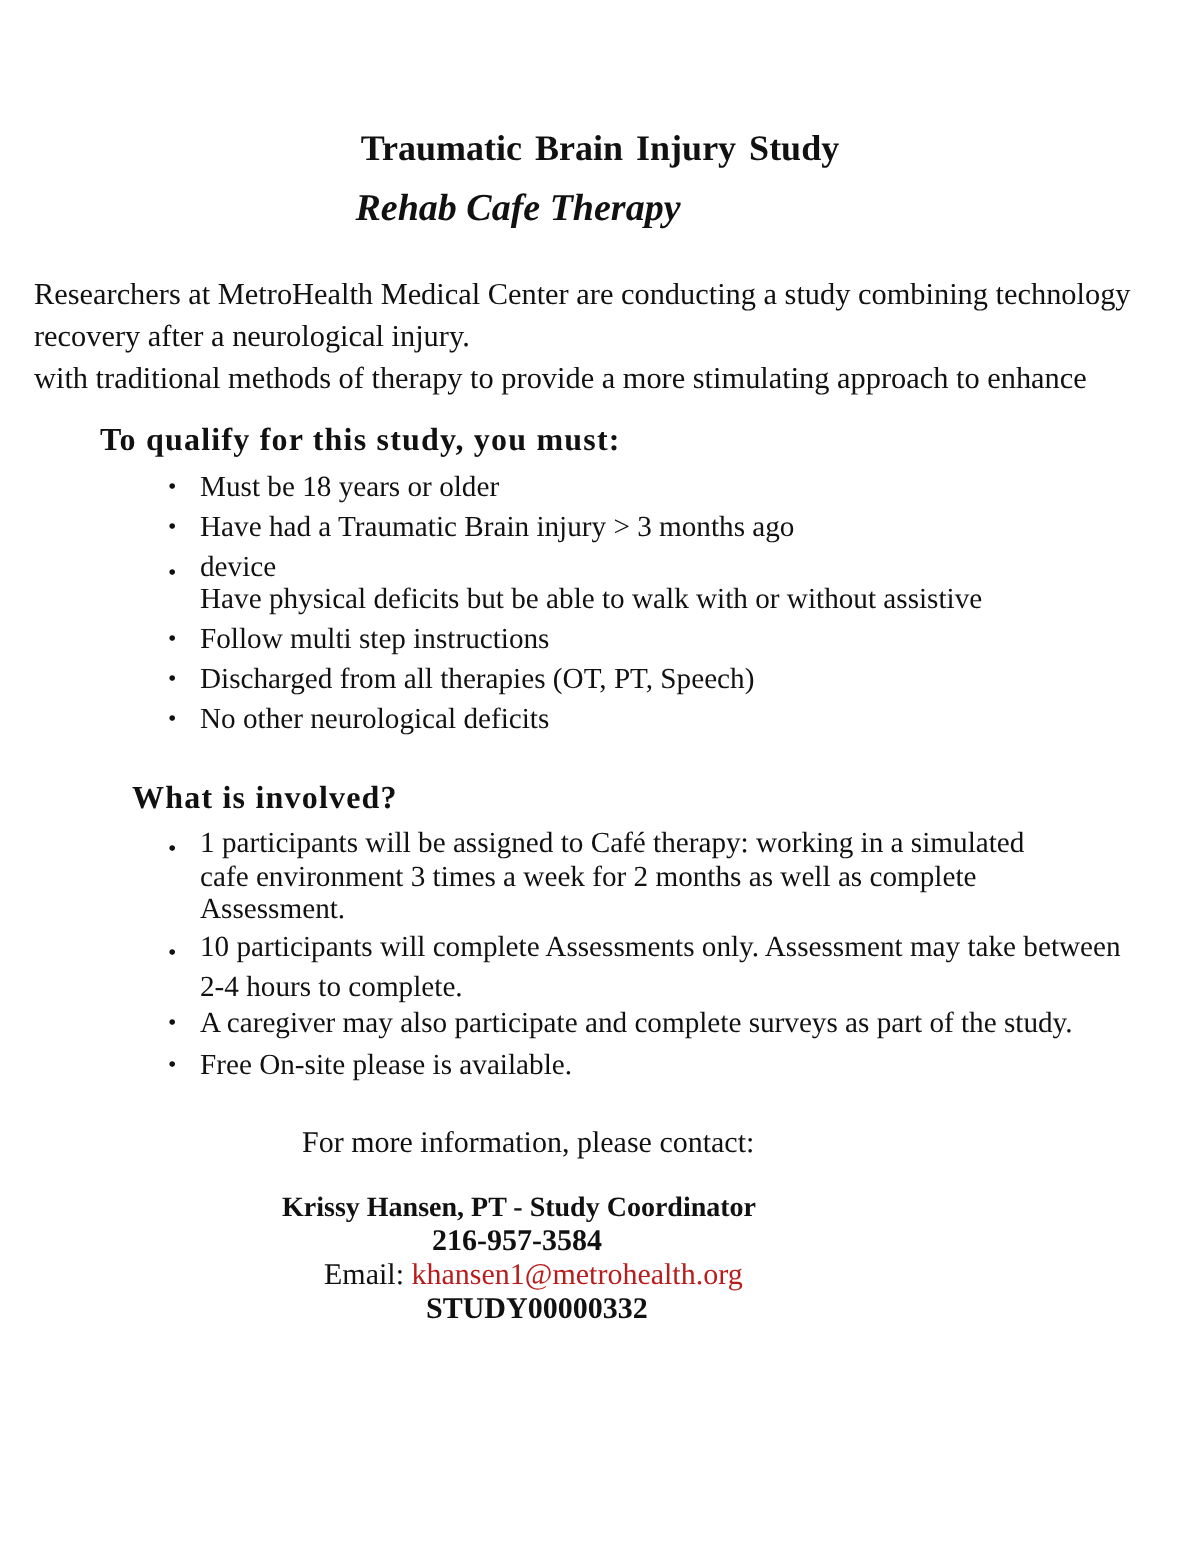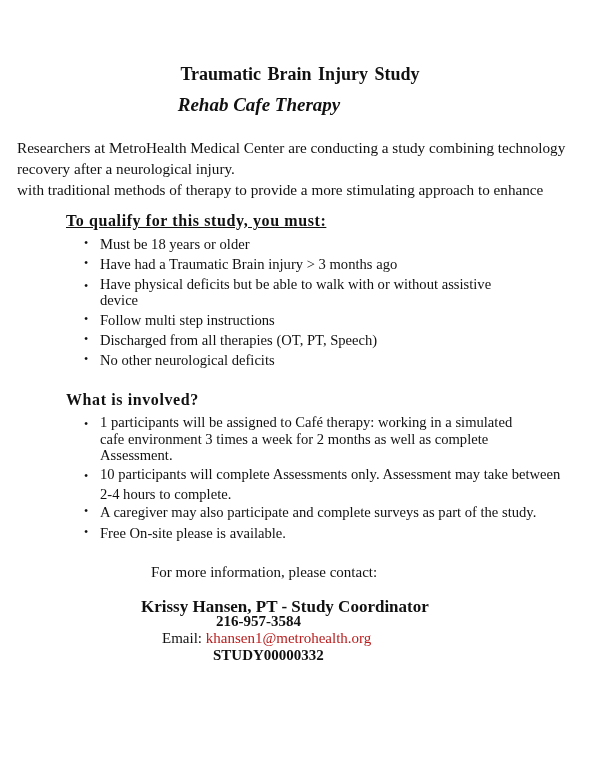--- a/index.html
+++ b/index.html
@@ -22,35 +22,35 @@
 
 <div class="abs title">Traumatic Brain Injury  Study</div>
 <div class="abs subtitle">Rehab Cafe Therapy</div>
 
 <div class="abs intro">
   <div>Researchers at MetroHealth Medical Center are conducting a study combining technology</div>
   <div>recovery after a neurological injury.</div>
   <div>with traditional methods of therapy to provide a more stimulating approach to enhance</div>
 </div>
 
-<div class="abs section-h" style="left:66px; top:212px;text-decoration:underline;">To qualify for this study, you must:</div>
+<div class="abs section-h" style="left:50px; top:212px;">To qualify for this study, you must:</div>
 
 <div class="list" style="top:236px;">
   <div class="item" style="height:20px;">
     <span class="bullet">•</span>
     <span>Must  be 18 years or older</span>
   </div>
   <div class="item" style="height:20px;">
     <span class="bullet">•</span>
     <span>Have had a Traumatic Brain injury &gt; 3 months ago</span>
   </div>
   <div class="item" style="height:36px; line-height:16px;">
     <span class="bullet" style="top:2px;">•</span>
+    <div>device</div>
     <div>Have physical deficits but be able to walk with or without assistive</div>
-    <div>device</div>
   </div>
   <div class="item" style="height:20px;">
     <span class="bullet">•</span>
     <span>Follow multi step instructions</span>
   </div>
   <div class="item" style="height:20px;">
     <span class="bullet">•</span>
     <span>Discharged from all therapies (OT, PT, Speech)</span>
   </div>
   <div class="item" style="height:20px;">
@@ -78,18 +78,18 @@
     <span>A caregiver may also participate and complete surveys as part of the study.</span>
   </div>
   <div class="item" style="height:20px;">
     <span class="bullet">•</span>
     <span>Free On-site please is available.</span>
   </div>
 </div>
 
 <div class="abs" style="left:151px; top:564px; font-size:15px;">For more information, please contact:</div>
 
-<div class="abs bold" style="left:141px; top:597px; font-size:17px;text-align:right;">Krissy Hansen, PT - Study Coordinator</div>
+<div class="abs bold" style="left:141px; top:597px; font-size:14px;text-align:right;">Krissy Hansen, PT - Study Coordinator</div>
 <div class="abs bold" style="left:216px; top:613px; font-size:15px;">216-957-3584</div>
 <div class="abs" style="left:162px; top:630px; font-size:15px;">
   <span>Email: </span><span class="link">khansen1@metrohealth.org</span>
 </div>
 <div class="abs bold" style="left:213px; top:647px; font-size:15px;">STUDY00000332</div>
 
 </body></html>

